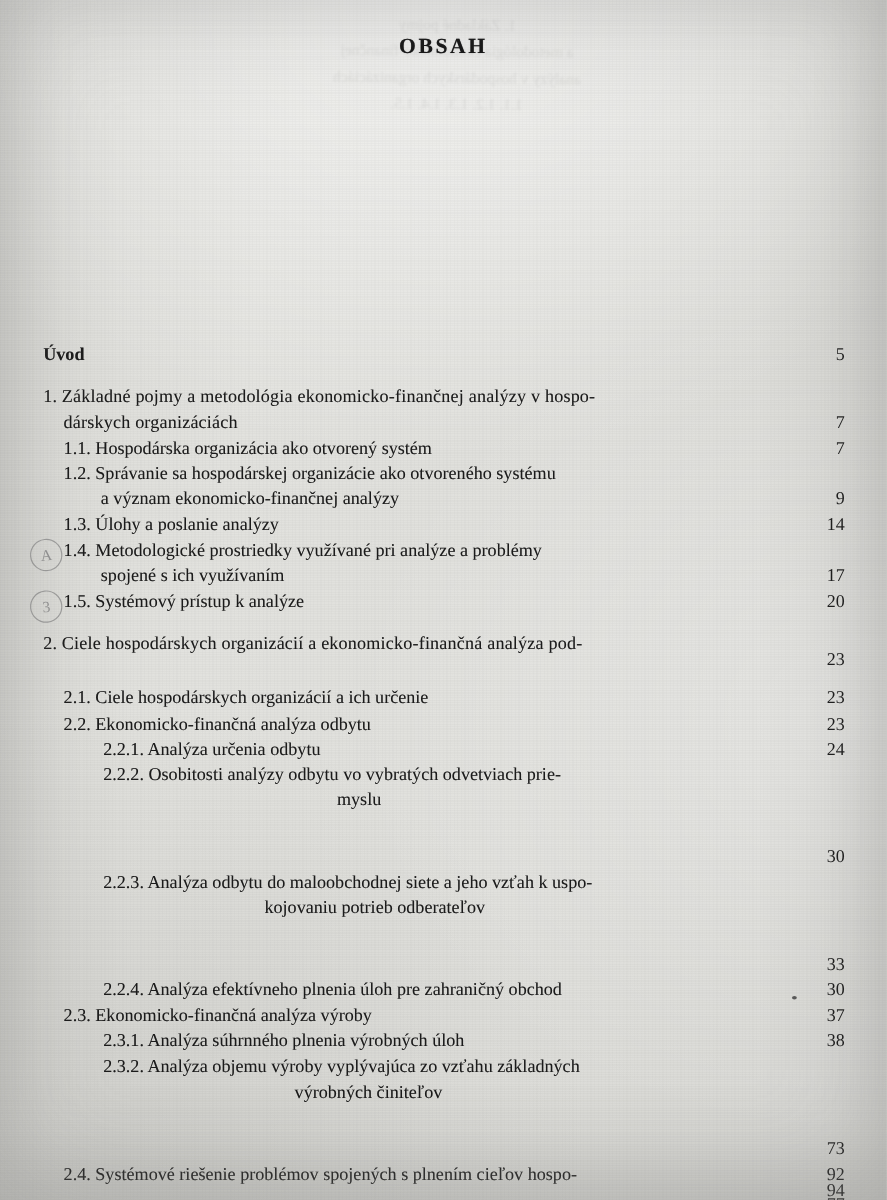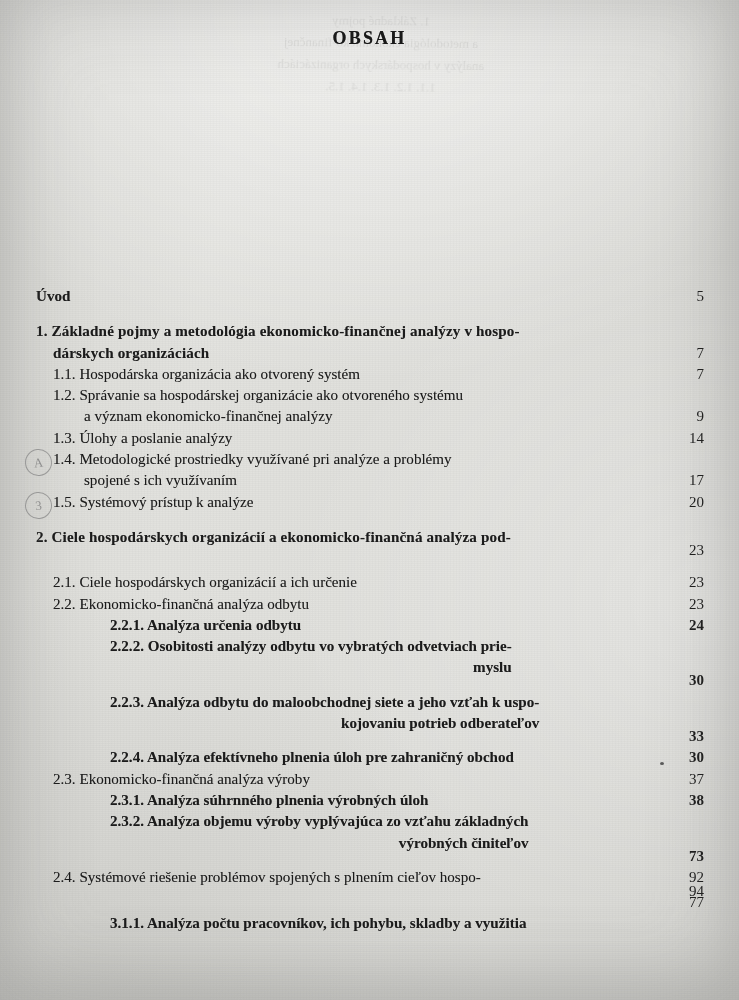--- a/index.html
+++ b/index.html
@@ -110,48 +110,49 @@
     white-space: nowrap;
     text-shadow: 0 0 0.45px rgba(0,0,0,.30);
   }
   .ln.just {
     white-space: normal;
     text-align: justify;
     text-align-last: justify;
   }
   .lastline {
     display: flex;
-    align-items: flex-end;
+    align-items: center;
     white-space: nowrap;
     text-shadow: 0 0 0.45px rgba(0,0,0,.30);
+    gap: 34px;
   }
   .lastline .txt { flex: 0 0 auto; }
   .leader {
     flex: 1 1 auto;
     margin: 0 6px 0 9px;
     height: 13px;
     background-image: radial-gradient(circle, #242424 0.9px, rgba(0,0,0,0) 1.1px);
     background-size: 18px 13px;
     background-position: 0 9px;
     background-repeat: repeat-x;
     min-width: 18px;
   }
 
   
   .lvl-front  { margin-left: 0px; }
   .lvl-front .body { font-weight: bold; }
 
   .lvl-1 { margin-left: 0px; margin-top: 14px; }
-  .lvl-1 .body { font-weight: bold; letter-spacing: .15px; }
+  .lvl-1 .body { font-weight: normal; letter-spacing: .15px; }
   .lvl-1 .hang { padding-left: 17px; }
 
   .lvl-2 { margin-left: 17px; }
   .lvl-2 .hang { padding-left: 31px; }
 
-  .lvl-3 { margin-left: 74px; font-weight: bold; }
+  .lvl-3 { margin-left: 50px; }
   .lvl-3 .hang { padding-left: 45px; flex-direction: column; }
 
   
   .margin-mark {
     position: absolute;
     left: -28px;
     width: 25px;
     height: 25px;
     border: 1.3px solid rgba(60,60,65,.48);
     border-radius: 50%;

